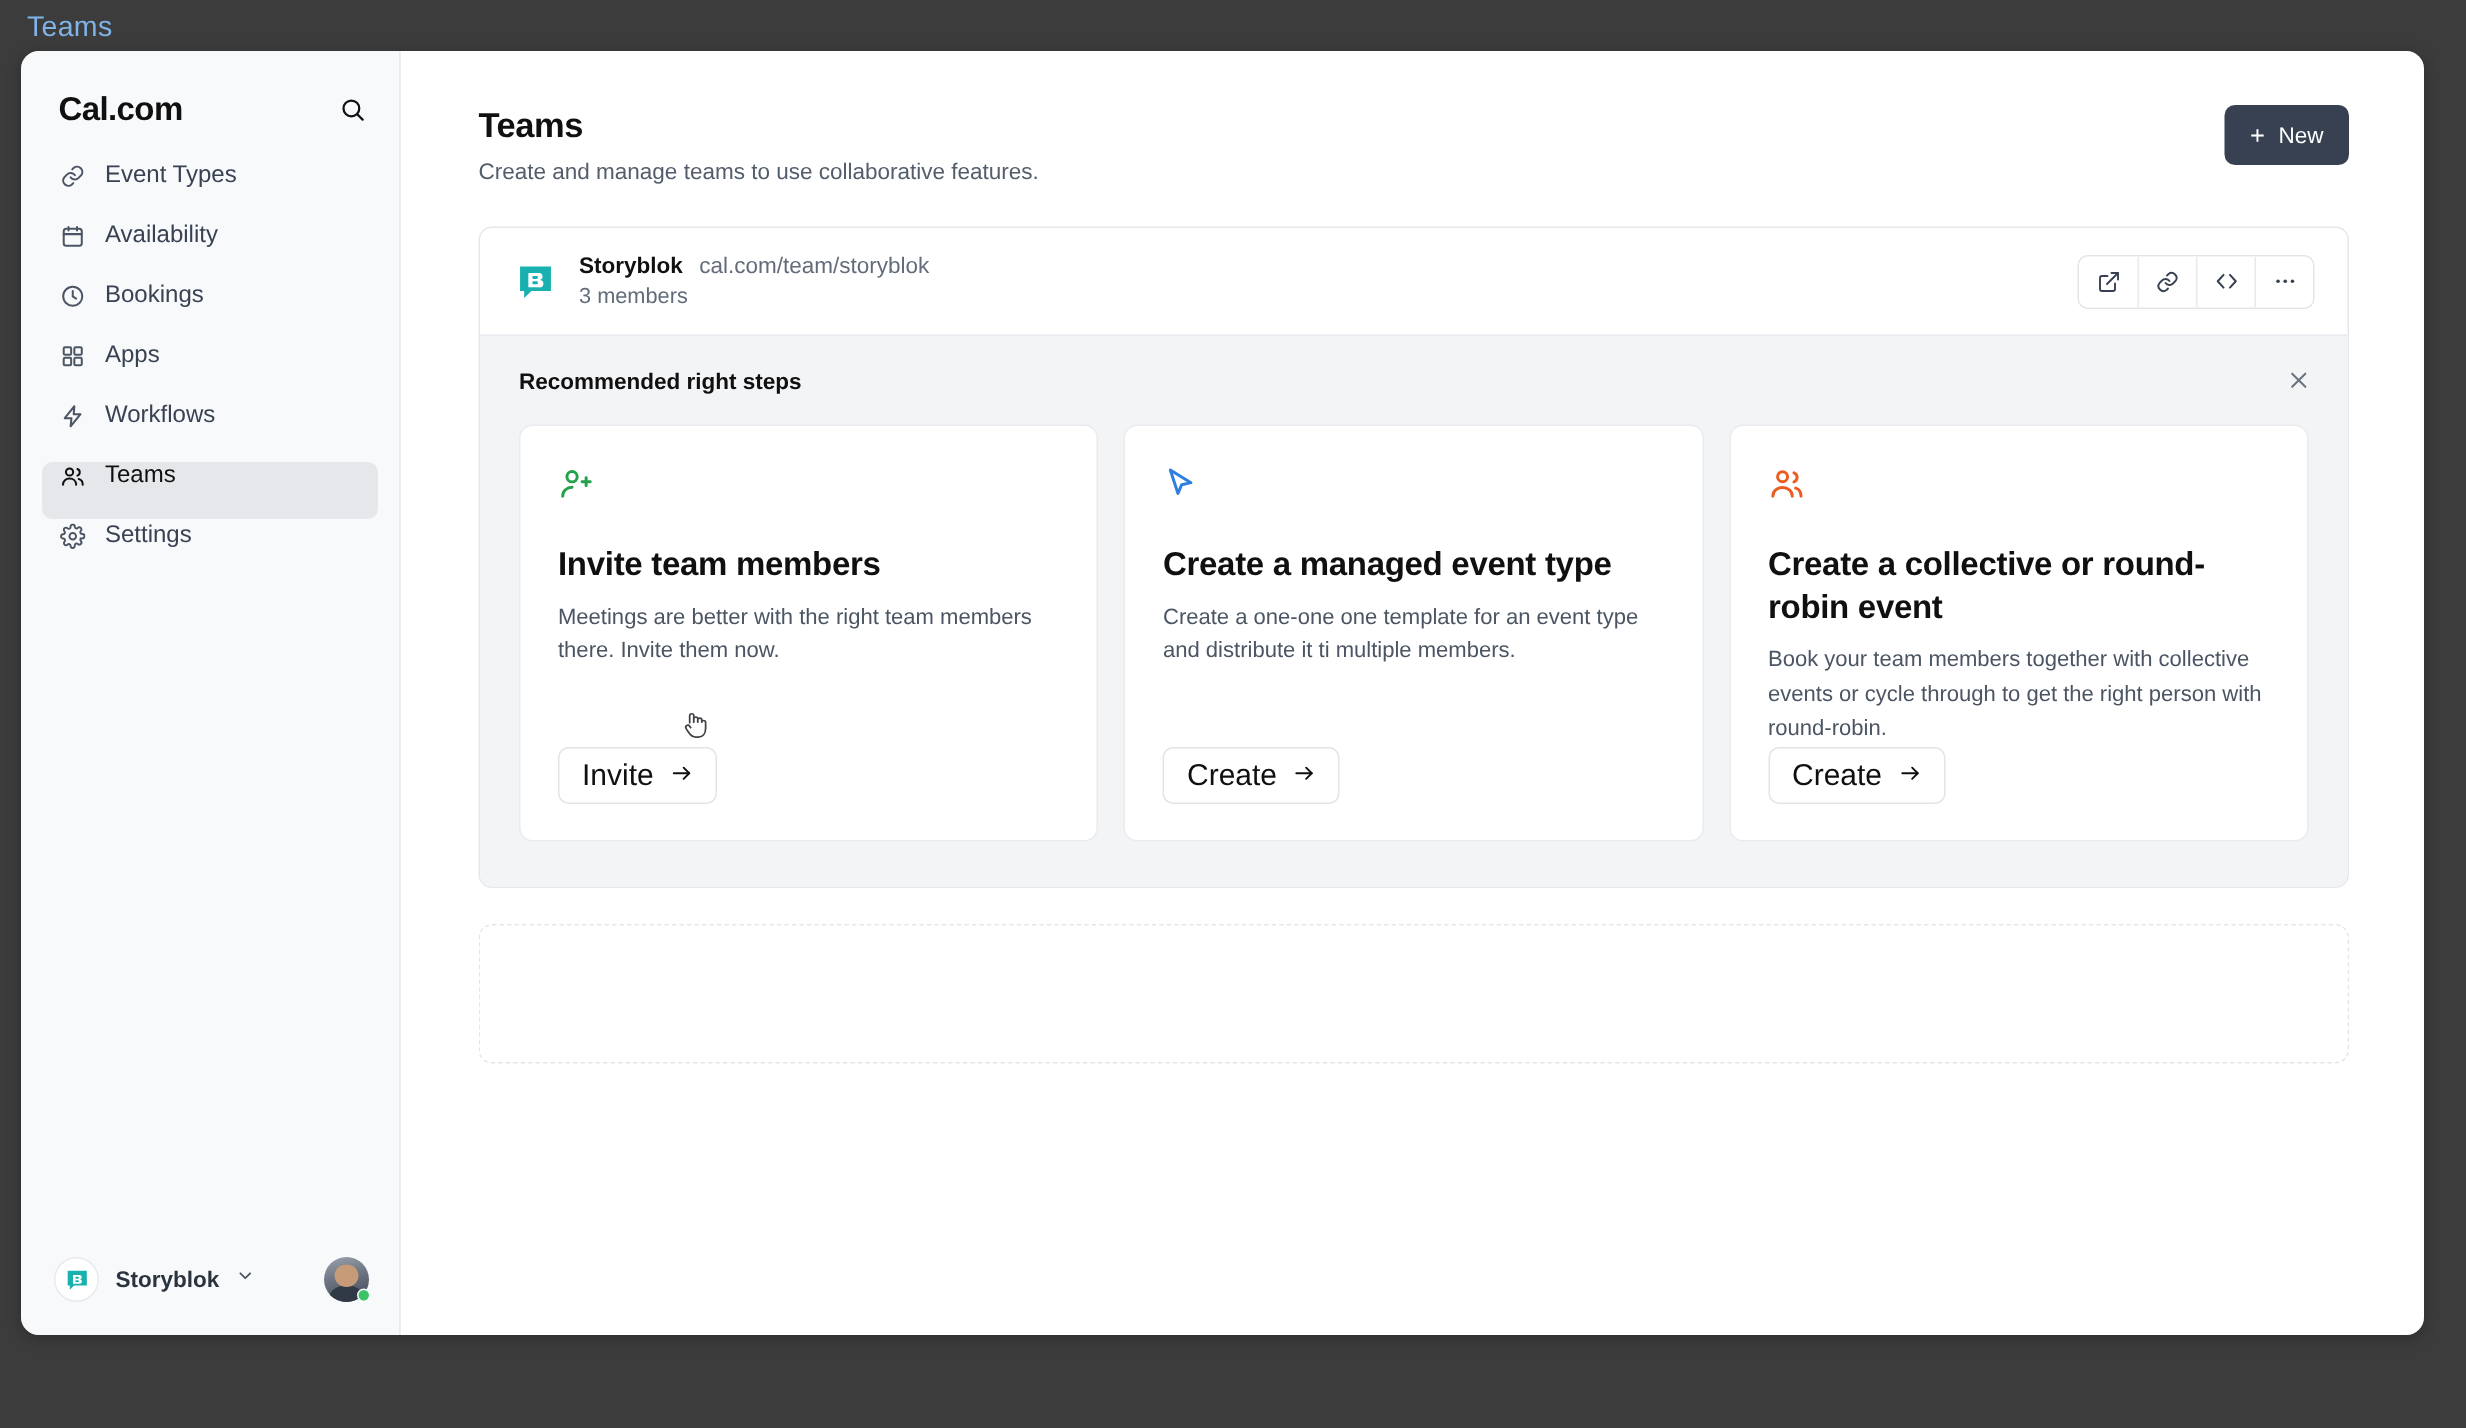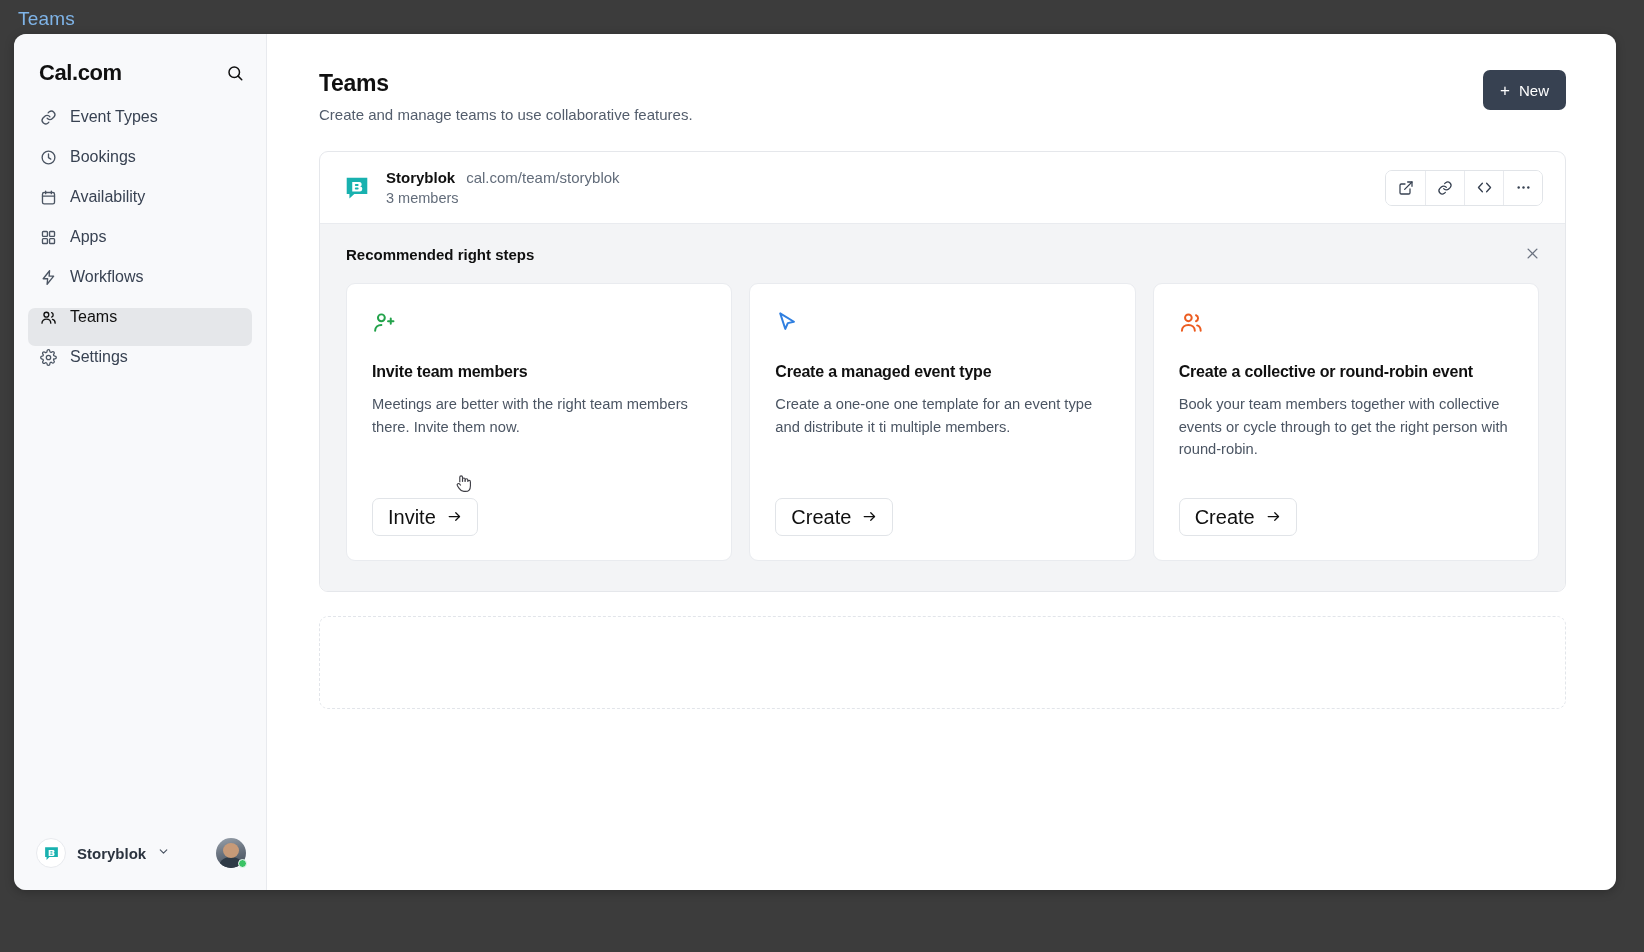--- a/index.html
+++ b/index.html
@@ -172,21 +172,21 @@
   .card {
     flex: 1 1 0;
     background: #fff;
     border: 1px solid #e9ebef;
     border-radius: 9px;
     padding: 26px 24px 24px 25px;
     display: flex; flex-direction: column;
     min-height: 278px;
   }
   .card-ico { height: 26px; margin-bottom: 26px; }
-  .card-h { font-size: 16px; font-weight: bold; color: #101010; letter-spacing: -.2px; line-height: 1.3; }
+  .card-h { font-size: 22px; font-weight: bold; color: #101010; letter-spacing: -.2px; line-height: 1.3; }
   .card-p { font-size: 14.7px; color: #4b5563; line-height: 1.55; margin-top: 10px; }
   .card-btn {
     margin-top: auto;
     align-self: flex-start;
     display: flex; align-items: center; gap: 11px;
     background: #fff; color: #101010;
     border: 1px solid #e1e4e8; border-radius: 7px;
     height: 38px; padding: 0 15px;
     font-size: 20px; font-family: inherit;
     cursor: pointer;
@@ -231,35 +231,35 @@
             <path d="M10 13a5 5 0 007.5.5l2.5-2.5a5 5 0 00-7-7L11.5 5.5"></path>
             <path d="M14 11a5 5 0 00-7.5-.5L4 13a5 5 0 007 7l1.5-1.5"></path>
           </svg>
         </span>
         <span>Event Types</span>
       </div>
 
       <div class="nav-item">
         <span class="nav-ico">
           <svg width="17" height="17" viewBox="0 0 24 24" fill="none" stroke="#4b5563" stroke-width="1.9" stroke-linecap="round">
+            <rect x="3.5" y="5" width="17" height="16" rx="2.4"></rect>
+            <path d="M3.5 10h17M8 3.2v3.4M16 3.2v3.4"></path>
+          </svg>
+        </span>
+        <span>Availability</span>
+      </div>
+
+      <div class="nav-item">
+        <span class="nav-ico">
+          <svg width="17" height="17" viewBox="0 0 24 24" fill="none" stroke="#4b5563" stroke-width="1.9" stroke-linecap="round">
             <circle cx="12" cy="12" r="9"></circle>
               <path d="M12 7v5.2l3.2 2"></path>
           </svg>
         </span>
         <span>Bookings</span>
-      </div>
-
-      <div class="nav-item">
-        <span class="nav-ico">
-          <svg width="17" height="17" viewBox="0 0 24 24" fill="none" stroke="#4b5563" stroke-width="1.9" stroke-linecap="round">
-            <rect x="3.5" y="5" width="17" height="16" rx="2.4"></rect>
-            <path d="M3.5 10h17M8 3.2v3.4M16 3.2v3.4"></path>
-          </svg>
-        </span>
-        <span>Availability</span>
       </div>
 
       <div class="nav-item">
         <span class="nav-ico">
           <svg width="17" height="17" viewBox="0 0 24 24" fill="none" stroke="#4b5563" stroke-width="1.9">
             <rect x="3.5" y="3.5" width="7" height="7" rx="1.2"></rect>
             <rect x="13.5" y="3.5" width="7" height="7" rx="1.2"></rect>
             <rect x="3.5" y="13.5" width="7" height="7" rx="1.2"></rect>
             <rect x="13.5" y="13.5" width="7" height="7" rx="1.2"></rect>
           </svg>

